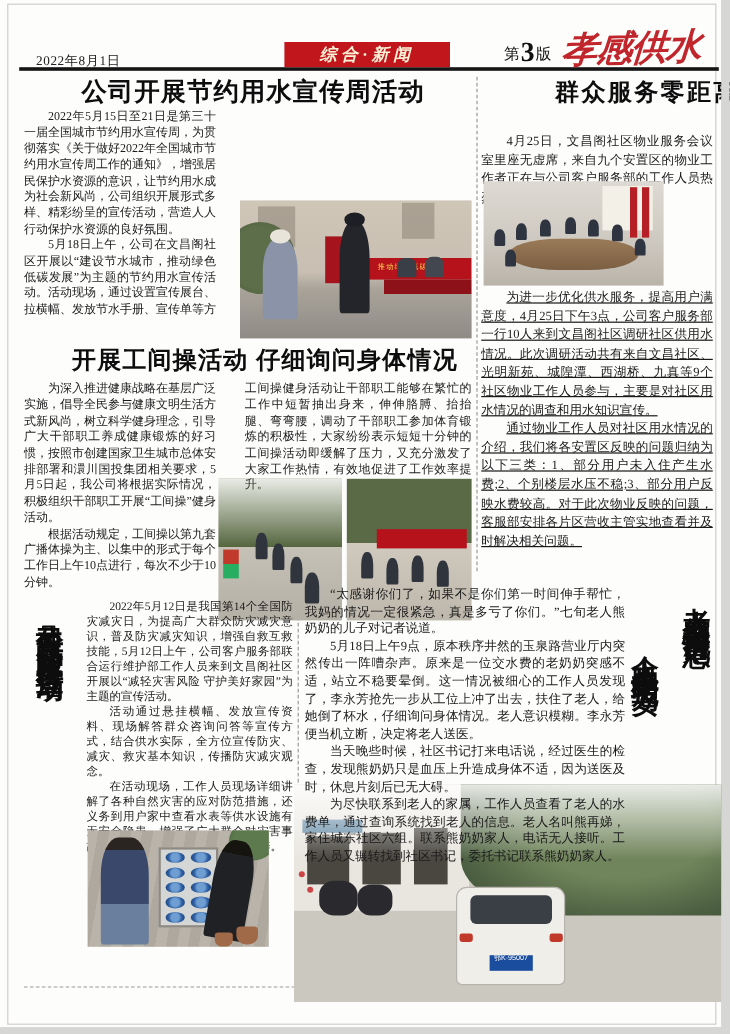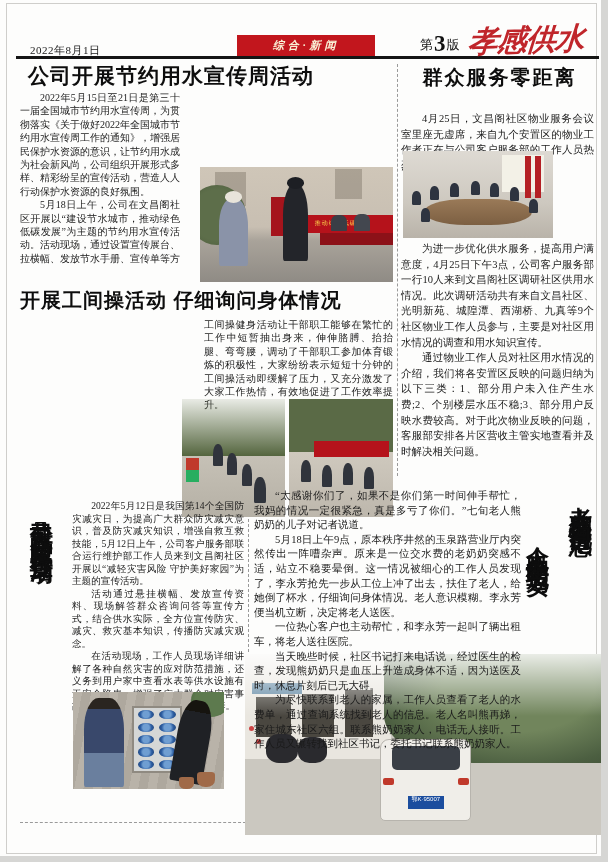--- a/index.html
+++ b/index.html
@@ -4,45 +4,45 @@
 <style>
   html,body{margin:0;padding:0;}
   body{width:608px;height:862px;overflow:hidden;background:#d6d6d4;font-family:"Liberation Serif","DejaVu Serif",serif;}
   .sheet{position:absolute;left:0;top:0;width:601px;height:856px;background:#fdfdfc;}
   .frame{position:absolute;left:6px;top:3px;width:589px;height:849px;border:1px solid #cfcecb;}
   .abs{position:absolute;}
   
   .date{left:30px;top:43px;font-size:11px;color:#222;letter-spacing:.5px;}
   .rule{left:16px;top:56px;width:583px;height:3px;background:#151515;}
   .secbox{left:237px;top:35px;width:138px;height:21px;background:#c2161d;color:#faf1d6;
-          font-size:11px;font-weight:bold;font-style:italic;letter-spacing:4px;
+          font-size:14px;font-weight:bold;font-style:italic;letter-spacing:4px;
           display:flex;align-items:center;justify-content:center;font-family:"Liberation Serif",serif;}
   .edition{left:420px;top:34px;font-size:13px;color:#111;display:flex;align-items:flex-end;}
   .edition b{font-size:23px;line-height:20px;font-weight:bold;margin:0 1px;}
   .masthead{left:468px;top:20px;width:132px;font-size:30px;font-weight:bold;font-style:italic;
             color:#c0262b;transform:rotate(-2deg) skewX(-6deg);letter-spacing:-1px;white-space:nowrap;}
   
-  .hl{font-family:"Liberation Sans","DejaVu Sans",sans-serif;font-weight:700;color:#0d0d0d;}
+  .hl{font-family:"Liberation Sans","DejaVu Sans",sans-serif;font-weight:700;color:#0d0d0d;margin-left:40px;}
   .a1t{left:28px;top:62px;font-size:21px;letter-spacing:1px;}
   .a3t{left:20px;top:287px;font-size:20px;letter-spacing:1px;white-space:nowrap;}
   .a2t{left:400px;top:64px;width:199px;font-size:20px;line-height:27px;text-align:center;letter-spacing:2px;}
   
   .body{color:#1a1a1a;text-align:justify;}
   .body p{margin:0;text-indent:2em;}
   .body p.cont{text-indent:0;}
   .b13{font-size:10px;line-height:13.4px;}
   .b14{font-size:10.5px;line-height:15.6px;}
   .b12{font-size:9.6px;line-height:12.5px;}
   .b15{font-size:10.5px;line-height:14.6px;}
   .a1c1{left:20px;top:91px;width:160px;}
   .a1c2{left:200px;top:91px;width:193px;}
   .a3c1{left:20px;top:318px;width:160px;}
   .a3c2{left:204px;top:318px;width:189px;}
   .a2b1{left:401px;top:111px;width:193px;}
-  .a2b2{left:401px;top:241px;width:193px;}
+  .a2b2{left:401px;top:241px;width:193px;text-decoration:underline;}
   .a4b{left:72px;top:500px;width:172px;}
   .a5b{left:254px;top:489px;width:267px;z-index:5;}
   
   .dash-v{border-left:1px dashed #9a9a9a;width:0;}
   .dash-h{border-top:1px dashed #9a9a9a;height:0;}
   .dv-main{left:397px;top:64px;height:412px;}
   .dv-bottom{left:248px;top:494px;height:158px;}
   .dh-bottom{left:20px;top:822px;width:226px;}
   
   .vt{writing-mode:vertical-rl;text-orientation:upright;font-family:"Liberation Sans","DejaVu Sans",sans-serif;
@@ -159,20 +159,24 @@
     <span class="pp" style="left:71%;top:41%;"></span>
     <span class="pp" style="left:84%;top:55%;"></span>
     <span class="pp" style="left:12%;top:66%;"></span>
   </div>
   <div class="abs body b14 a2b2">
     <p>为进一步优化供水服务，提高用户满意度，4月25日下午3点，公司客户服务部一行10人来到文昌阁社区调研社区供用水情况。此次调研活动共有来自文昌社区、光明新苑、城隍潭、西湖桥、九真等9个社区物业工作人员参与，主要是对社区用水情况的调查和用水知识宣传。</p>
     <p>通过物业工作人员对社区用水情况的介绍，我们将各安置区反映的问题归纳为以下三类：1、部分用户未入住产生水费;2、个别楼层水压不稳;3、部分用户反映水费较高。对于此次物业反映的问题，客服部安排各片区营收主管实地查看并及时解决相关问题。</p>
   </div>
 
   <div class="abs hl a3t">开展工间操活动 仔细询问身体情况</div>
+  <div class="abs body b13 a3c1">
+    <p>为深入推进健康战略在基层广泛实施，倡导全民参与健康文明生活方式新风尚，树立科学健身理念，引导广大干部职工养成健康锻炼的好习惯，按照市创建国家卫生城市总体安排部署和澴川国投集团相关要求，5月5日起，我公司将根据实际情况，积极组织干部职工开展“工间操”健身活动。</p>
+    <p>根据活动规定，工间操以第九套广播体操为主、以集中的形式于每个工作日上午10点进行，每次不少于10分钟。</p>
+  </div>
   <div class="abs body b13 a3c2">
     <p class="cont">工间操健身活动让干部职工能够在繁忙的工作中短暂抽出身来，伸伸胳膊、抬抬腿、弯弯腰，调动了干部职工参加体育锻炼的积极性，大家纷纷表示短短十分钟的工间操活动即缓解了压力，又充分激发了大家工作热情，有效地促进了工作效率提升。</p>
   </div>
   <div class="abs photo ph3a">
     <span class="bin">
         <i style="background:#c0392b;"></i>
         <i style="background:#27ae60;"></i>
       </span>
     <span class="walker" style="left:30%;top:38%;"></span>
     <span class="walker" style="left:44%;top:46%;"></span>
@@ -209,21 +213,20 @@
     </span>
     <span class="pl"></span>
     <span class="pr"></span>
     <span class="pot" style="right:6%;bottom:2%;width:12%;height:16%;"></span>
     <span class="pot" style="right:20%;bottom:0;width:10%;height:12%;"></span>
   </div>
 
   <div class="abs body b15 a5b">
     <p>“太感谢你们了，如果不是你们第一时间伸手帮忙，我妈的情况一定很紧急，真是多亏了你们。”七旬老人熊奶奶的儿子对记者说道。</p>
     <p>5月18日上午9点，原本秩序井然的玉泉路营业厅内突然传出一阵嘈杂声。原来是一位交水费的老奶奶突感不适，站立不稳要晕倒。这一情况被细心的工作人员发现了，李永芳抢先一步从工位上冲了出去，扶住了老人，给她倒了杯水，仔细询问身体情况。老人意识模糊。李永芳便当机立断，决定将老人送医。</p>
-    <p>一位热心客户也主动帮忙，和李永芳一起叫了辆出租车，将老人送往医院。</p>
     <p>当天晚些时候，社区书记打来电话说，经过医生的检查，发现熊奶奶只是血压上升造成身体不适，因为送医及时，休息片刻后已无大碍。</p>
     <p>为尽快联系到老人的家属，工作人员查看了老人的水费单，通过查询系统找到老人的信息。老人名叫熊再娣，家住城东社区六组。联系熊奶奶家人，电话无人接听。工作人员又辗转找到社区书记，委托书记联系熊奶奶家人。</p>
   </div>
   <div class="abs photo ph5">
     <span class="bld"></span>
     <span class="awn" style="left:2%;top:16%;width:14%;height:6%;"></span>
     <span class="shop" style="left:3%;top:24%;width:10%;height:22%;"></span>
     <span class="shop" style="left:16%;top:22%;width:9%;height:24%;"></span>
     <span class="shop" style="left:28%;top:20%;width:8%;height:26%;"></span>
     <span class="trees"></span>

